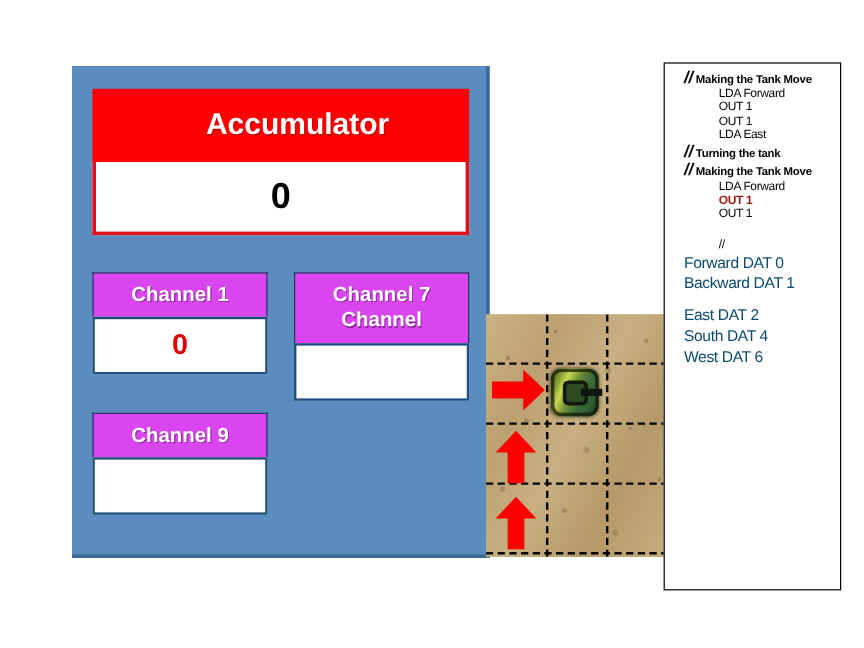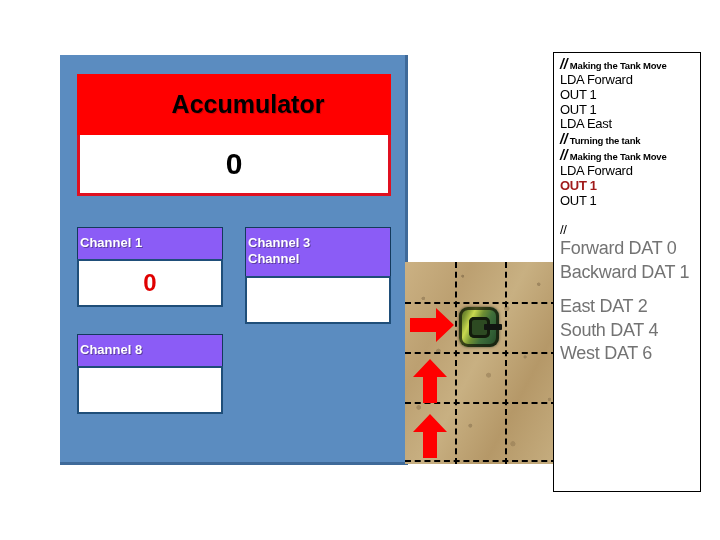--- a/index.html
+++ b/index.html
@@ -32,21 +32,21 @@
   #accumulator-block {
     position: absolute;
     left: 17px;
     top: 19px;
     width: 314px;
     height: 122px;
   }
   #accumulator-header {
     height: 61px;
     background: #FF0000;
-    color: #000000;
+    color: #ffffff;
     font-size: 25px;
     font-weight: bold;
     display: flex;
     align-items: center;
     justify-content: center;
     letter-spacing: 0px;
     text-shadow: 1px 1px 0 rgba(120,0,0,0.35);
     box-sizing: border-box;
     padding-left: 28px;
   }
@@ -75,24 +75,25 @@
     display: grid;
     grid-template-columns: 1fr 1fr;
     grid-template-rows: auto auto;
     column-gap: 22px;
     row-gap: 10px;
   }
   .channel-card {
     width: 146px;
   }
   .channel-header {
-    background: #8b5cf6;
+    background: #d946ef;
     color: #ffffff;
-    font-size: 13px;
-    font-weight: bold;
+    font-size: 17px;
+    font-weight: bold;
+    text-align: center;
     padding: 7px 2px 8px 2px;
     line-height: 1.25;
     border: 1px solid #143A5C;
     border-bottom: none;
     box-sizing: border-box;
     text-shadow: 1px 1px 0 rgba(0,0,0,0.35);
   }
   .channel-value-box {
     background: #ffffff;
     border: 2px solid #1F4E79;
@@ -185,52 +186,53 @@
   
   #code-panel {
     position: absolute;
     left: 553px;
     top: 52px;
     width: 148px;
     height: 440px;
     background: #ffffff;
     border: 1.5px solid #000000;
     box-sizing: border-box;
-    padding: 4px 0 0 6px;
+    padding: 4px 0 0 16px;
     overflow: hidden;
   }
   .code-line {
     white-space: nowrap;
     color: #000000;
     line-height: 1.14;
   }
   .code-comment {
     font-size: 9.5px;
     font-weight: bold;
     letter-spacing: -0.2px;
   }
   .code-comment .slashes {
     font-size: 14px;
     font-style: italic;
     font-weight: bold;
   }
   .code-instr {
-    font-size: 13px;
+    font-size: 10px;
     letter-spacing: -0.3px;
+    margin-left: 29px;
   }
   .code-instr.hl {
     color: #A01A1A;
     font-weight: bold;
   }
   .code-gap { height: 10px; }
   #legend-block { margin-top: 14px; }
   .legend-line {
-    font-size: 18px;
+    font-size: 13px;
     letter-spacing: -0.3px;
-    color: #737373;
+    color: #0c4a6e;
     white-space: nowrap;
     line-height: 1.32;
   }
 </style>
 </head>
 <body>
 
 <div id="sim-panel">
 
   <div id="accumulator-block">
@@ -246,32 +248,32 @@
       <div class="channel-header">
         <div>Channel 1</div>
       </div>
       <div class="channel-value-box">
         <span class="channel-value">0</span>
       </div>
     </div>
 
     <div class="channel-card">
       <div class="channel-header">
-        <div>Channel 3</div>
+        <div>Channel 7</div>
         <div>Channel</div>
       </div>
       <div class="channel-value-box">
         <span class="channel-value"></span>
       </div>
     </div>
 
 
     <div class="channel-card">
       <div class="channel-header">
-        <div>Channel 8</div>
+        <div>Channel 9</div>
       </div>
       <div class="channel-value-box">
         <span class="channel-value"></span>
       </div>
     </div>
 
   </div>
 </div>
 
 <div id="terrain">

